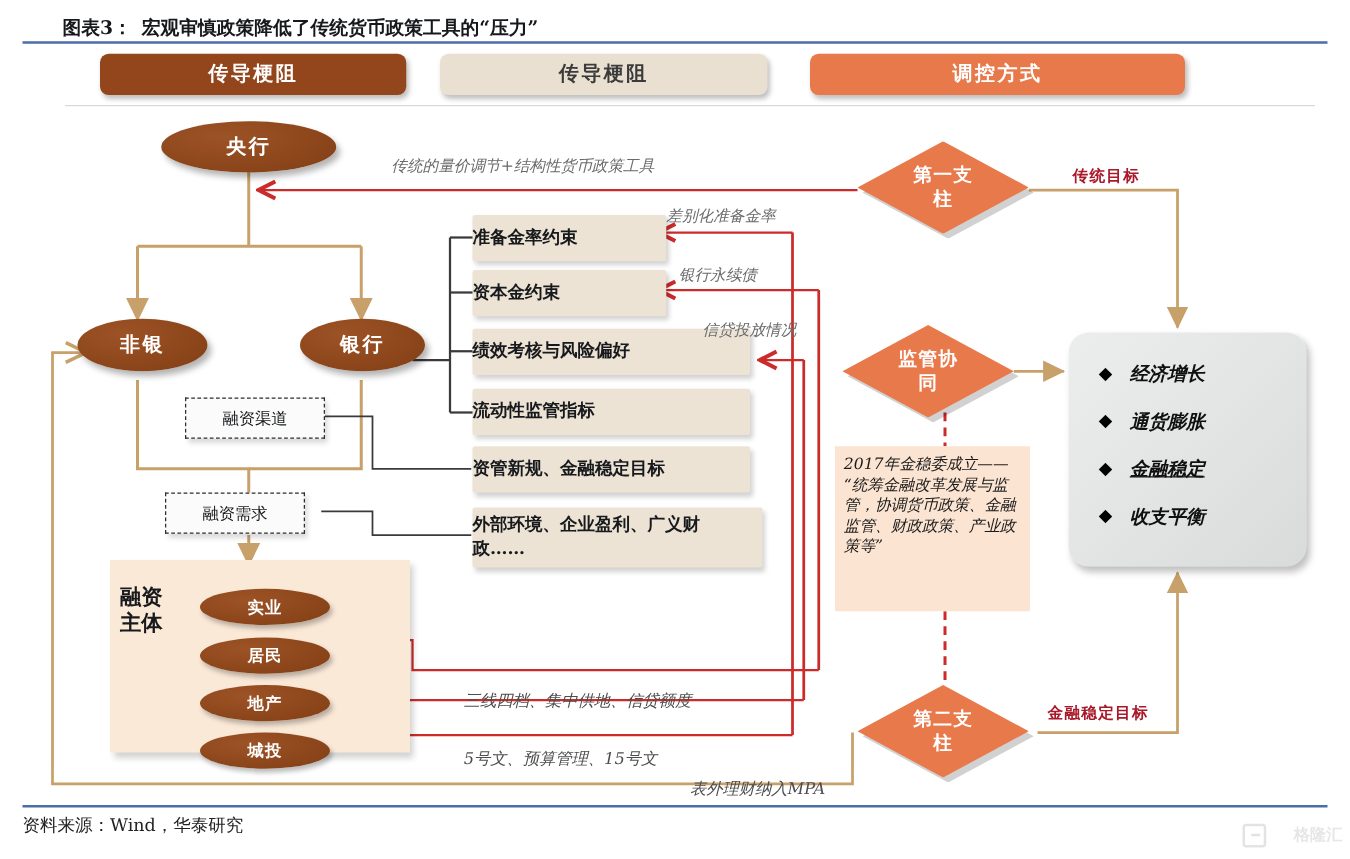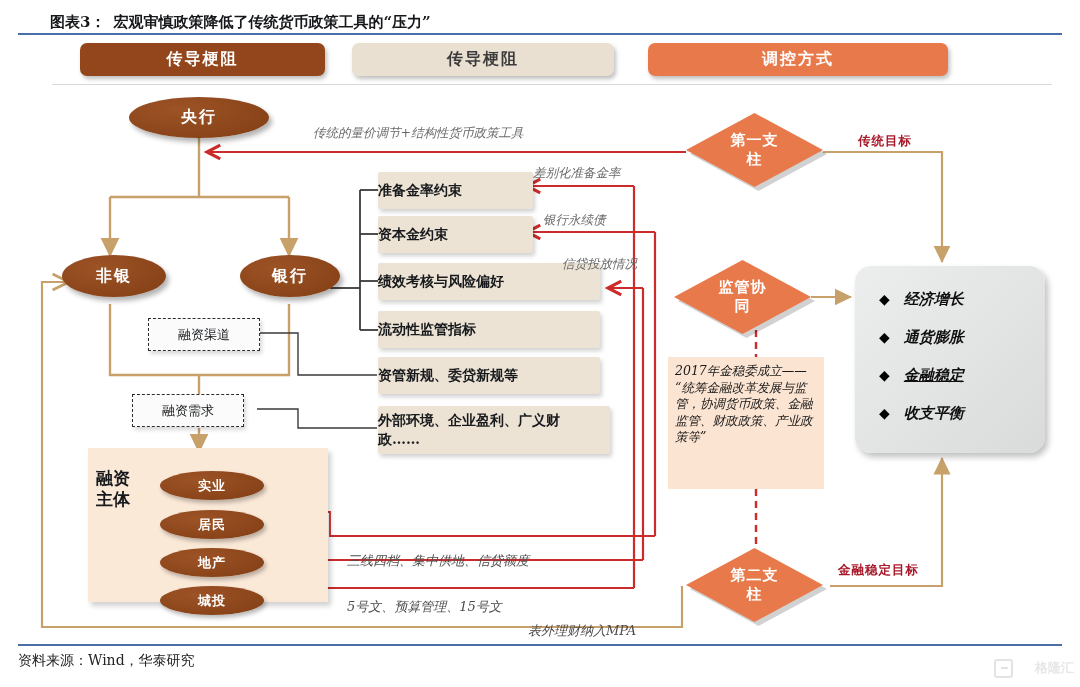--- a/index.html
+++ b/index.html
@@ -87,21 +87,21 @@
      color:#fff;font-size:15px;font-weight:bold;line-height:1.25;letter-spacing:1px;
      font-family:"DejaVu Serif","Liberation Serif",serif;}
   .dshadow{position:absolute;background:rgba(0,0,0,.18);
      clip-path:polygon(50% 0%,100% 50%,50% 100%,0% 50%);}
 
   
   .lab{position:absolute;font-size:12.5px;font-style:italic;color:#6a6a6a;
      white-space:nowrap;font-family:"DejaVu Serif","Liberation Serif",serif;}
   .lab-red{color:#a8192a;font-style:normal;font-weight:bold;font-size:12.5px;
      letter-spacing:1px;}
-  .lab-dark{color:#4d4d4d;}
+  .lab-dark{color:#4d4d4d;margin-left:24px;}
 
   
   #wires{position:absolute;left:0;top:0;width:1080px;height:687px;}
 
   
   .wm{position:absolute;left:994px;top:659px;display:flex;align-items:flex-start;
       opacity:.5;gap:19px;}
   .wm-box{width:15px;height:15px;border:2px solid #c9c9c9;border-radius:3px;
       margin-right:3px;position:relative;}
   .wm-box:after{content:"";position:absolute;left:5px;top:6px;width:7px;height:2px;
@@ -197,21 +197,21 @@
   <div class="fpanel-label">融资主体</div>
   <div class="ell ell-sm" style="left:160px;top:456px;width:104px;height:29px;">实业</div>
   <div class="ell ell-sm" style="left:160px;top:495px;width:104px;height:29px;">居民</div>
   <div class="ell ell-sm" style="left:160px;top:533px;width:104px;height:29px;">地产</div>
   <div class="ell ell-sm" style="left:160px;top:571px;width:104px;height:29px;">城投</div>
 
   <div class="mbox" style="left:378px;top:172px;width:155px;height:37px;">准备金率约束</div>
   <div class="mbox" style="left:378px;top:216px;width:155px;height:37px;">资本金约束</div>
   <div class="mbox" style="left:378px;top:263px;width:222px;height:37px;">绩效考核与风险偏好</div>
   <div class="mbox" style="left:378px;top:311px;width:222px;height:37px;">流动性监管指标</div>
-  <div class="mbox" style="left:378px;top:357px;width:222px;height:37px;">资管新规、委贷新规等</div>
+  <div class="mbox" style="left:378px;top:357px;width:222px;height:37px;">资管新规、金融稳定目标</div>
   <div class="mbox" style="left:378px;top:406px;width:222px;height:48px;padding-right:10px;">外部环境、企业盈利、广义财政……</div>
 
   <div class="dshadow" style="left:690px;top:117px;width:137px;height:74px;"></div>
   <div class="diamond" style="left:686px;top:113px;width:137px;height:74px;">
     <span style="display:block">
       <span>第一支</span><br>
       <span>柱</span>
     </span>
   </div>
 

